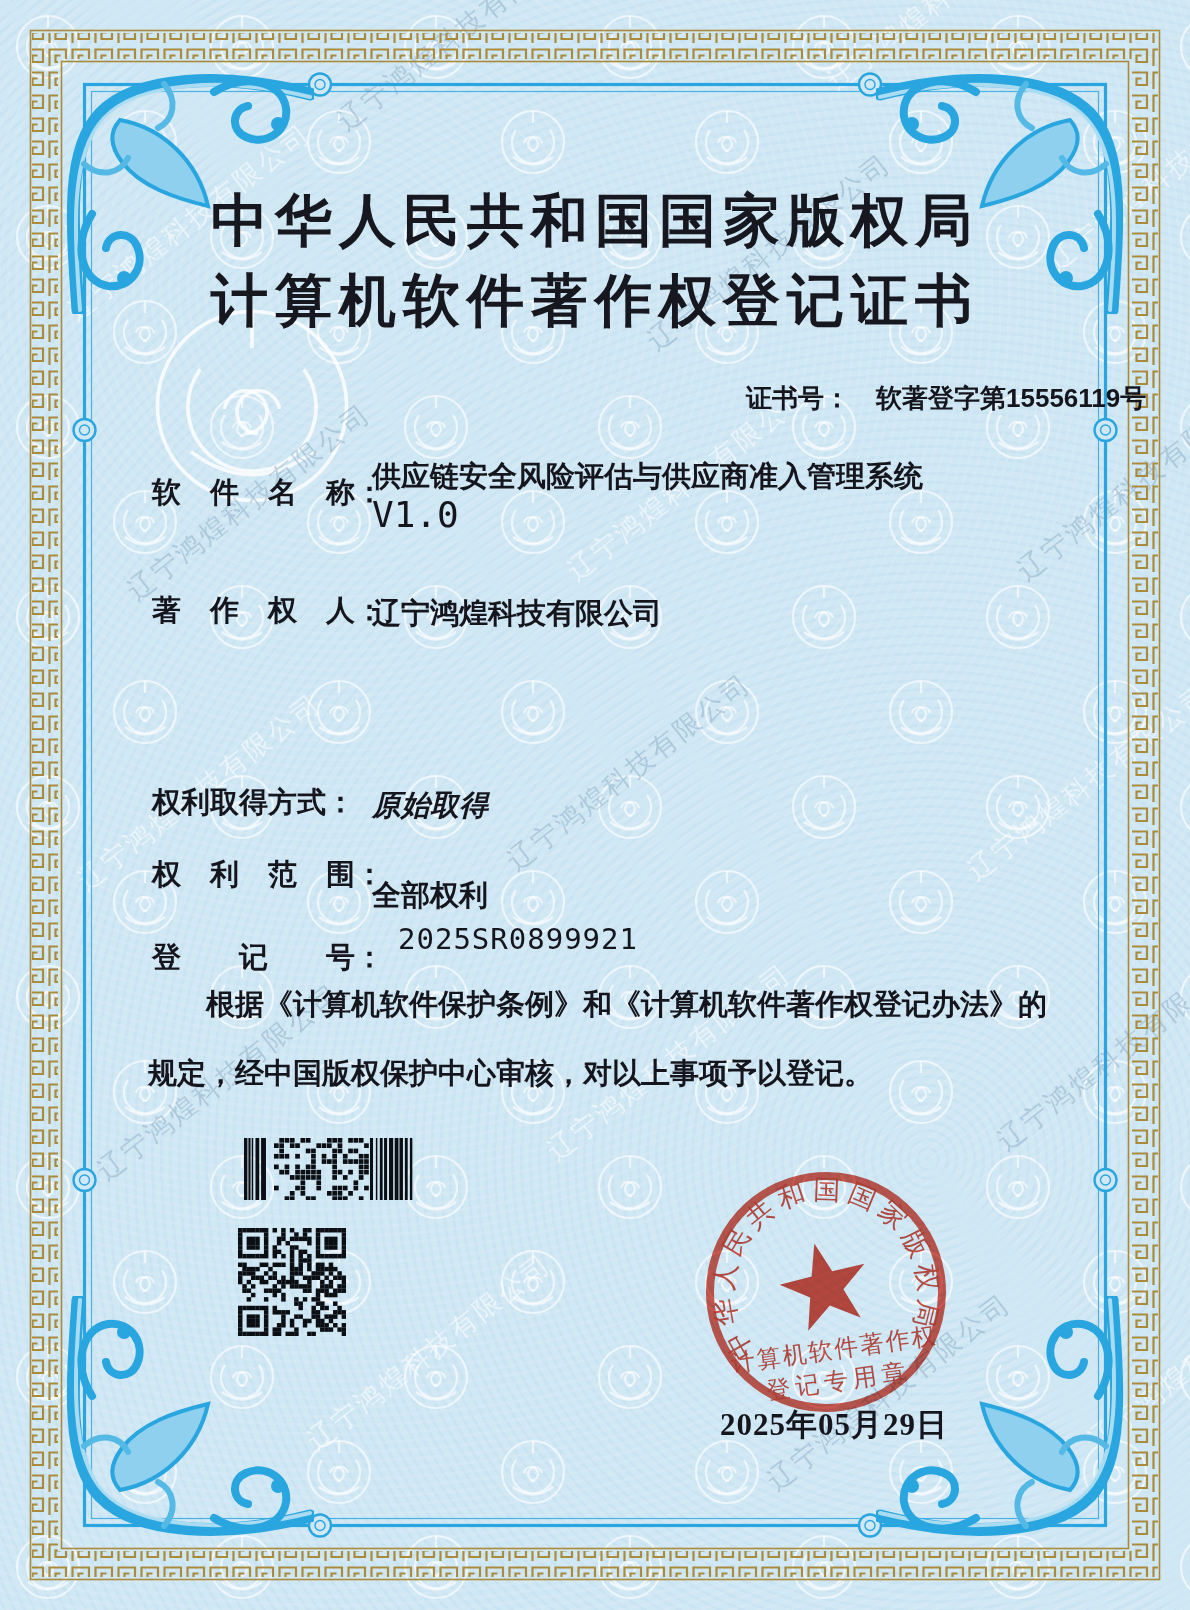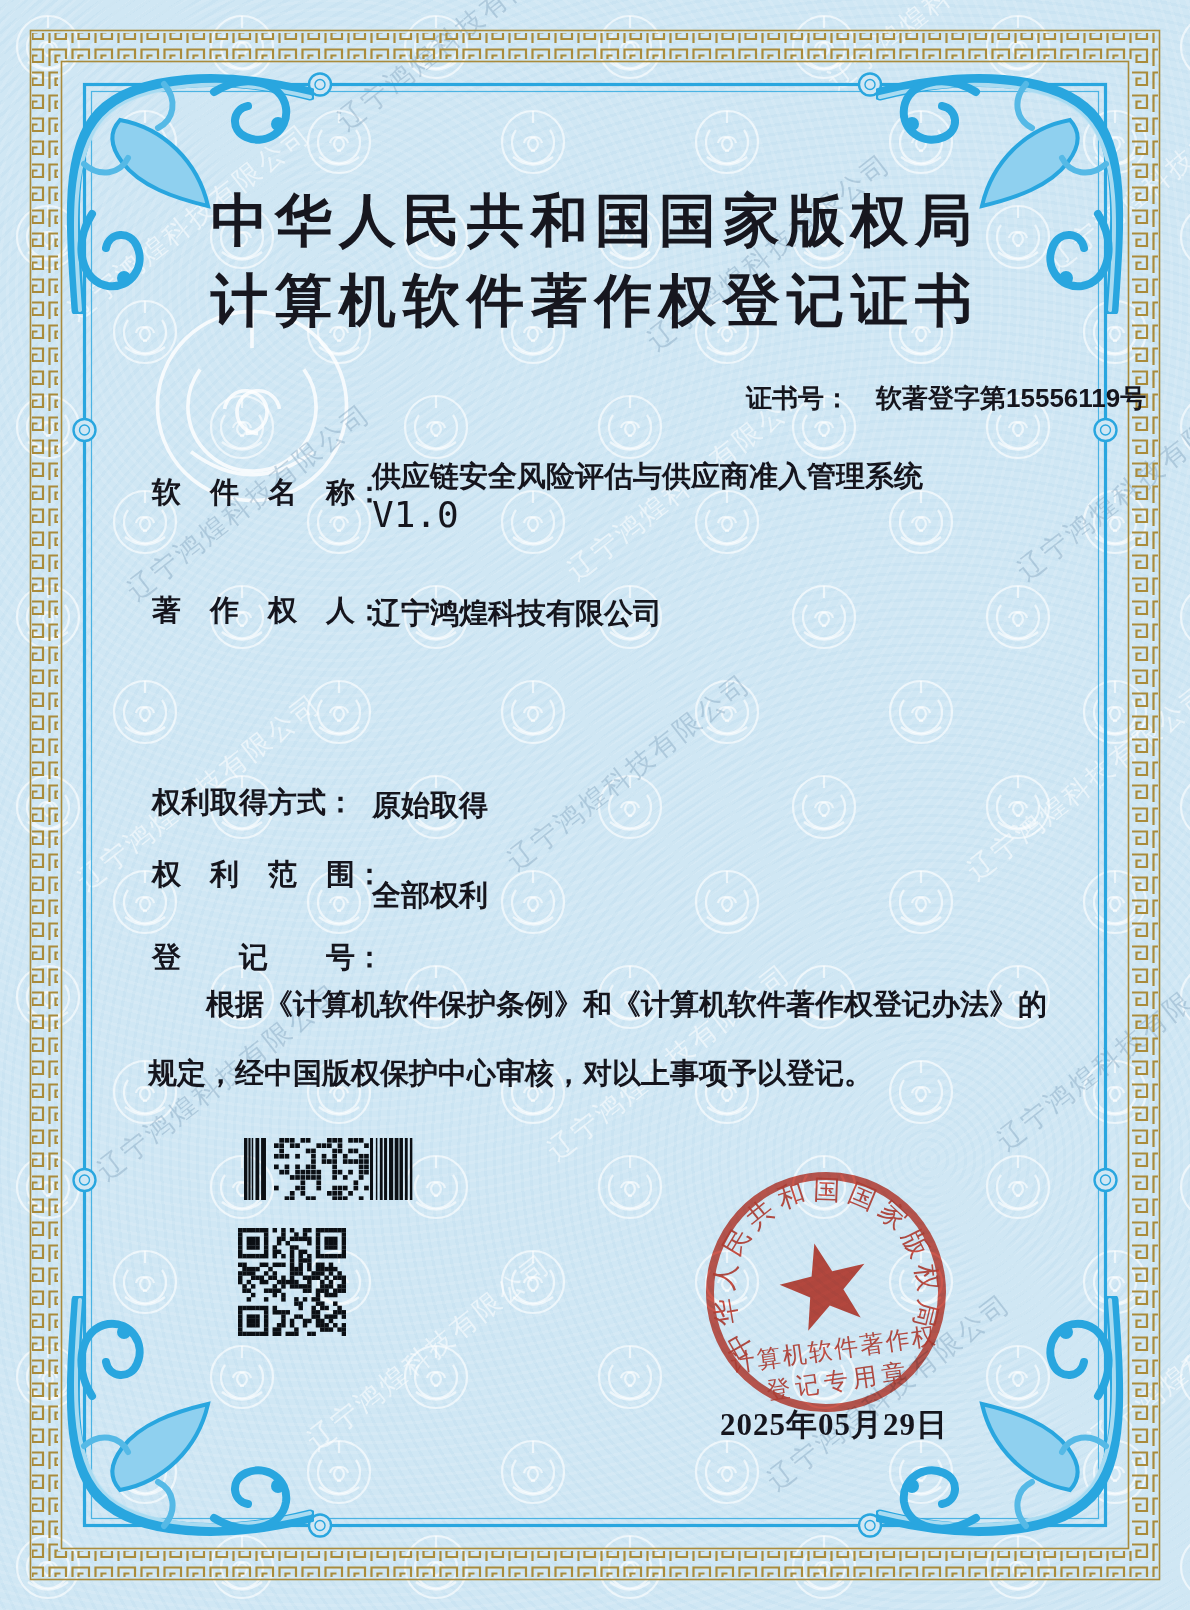--- a/index.html
+++ b/index.html
@@ -36,21 +36,21 @@
   .row.name{top:476px;}
   .row.owner{top:594px;}
   .row.acq{top:786px;}
   .row.scope{top:858px;}
   .row.reg{top:923px;margin-top:18px;}
   .val-col{position:absolute;left:372px;white-space:nowrap;
            font-family:"Liberation Sans","DejaVu Sans",sans-serif;font-size:29px;font-weight:bold;}
   .v-name{top:457px;}
   .v-version{top:494px;font-family:"DejaVu Sans Mono","Liberation Mono",monospace;font-size:36px;font-weight:normal;}
   .v-owner{top:594px;}
-  .v-acq{top:786px;}
+  .v-acq{top:786px;font-style:italic;}
   .v-scope{top:860px;margin-top:16px;}
   .v-reg{top:922px;left:398px;font-family:"DejaVu Sans Mono","Liberation Mono",monospace;
          font-size:29px;font-weight:normal;letter-spacing:1px;}
   .statement{position:absolute;left:148px;width:906px;
              font-family:Liberation Mono, monospace;
              font-size:29px;font-weight:bold;line-height:1.2;white-space:nowrap;}
   .statement.s1{top:990px;text-indent:58px;}
   .statement.s2{top:1059px;}
   .barcode{position:absolute;left:240px;top:1138px;z-index:5;}
   .qrcode{position:absolute;left:238px;top:1228px;z-index:5;}
@@ -185,20 +185,21 @@
     <div class="row owner">著　作　权　人：</div>
     <div class="val-col v-owner">辽宁鸿煌科技有限公司</div>
 
     <div class="row acq">权利取得方式：</div>
     <div class="val-col v-acq">原始取得</div>
 
     <div class="row scope">权　利　范　围：</div>
     <div class="val-col v-scope">全部权利</div>
 
     <div class="row reg">登　　记　　号：</div>
+    <div class="val-col v-reg">2025SR0899921</div>
 
     <div class="statement s1">根据《计算机软件保护条例》和《计算机软件著作权登记办法》的</div>
     <div class="statement s2">规定，经中国版权保护中心审核，对以上事项予以登记。</div>
 
     <div class="date">2025年05月29日</div>
   </div>
 
   <svg class="barcode" width="175" height="62" viewBox="0 0 175 62" id="barcode-svg">
       <rect x="4.013818460213952" y="0" width="3.4130887502105907" height="62" fill="#0b0f14"></rect>
       <rect x="8.38767051640898" y="0" width="2.1597898055333644" height="62" fill="#0b0f14"></rect>

